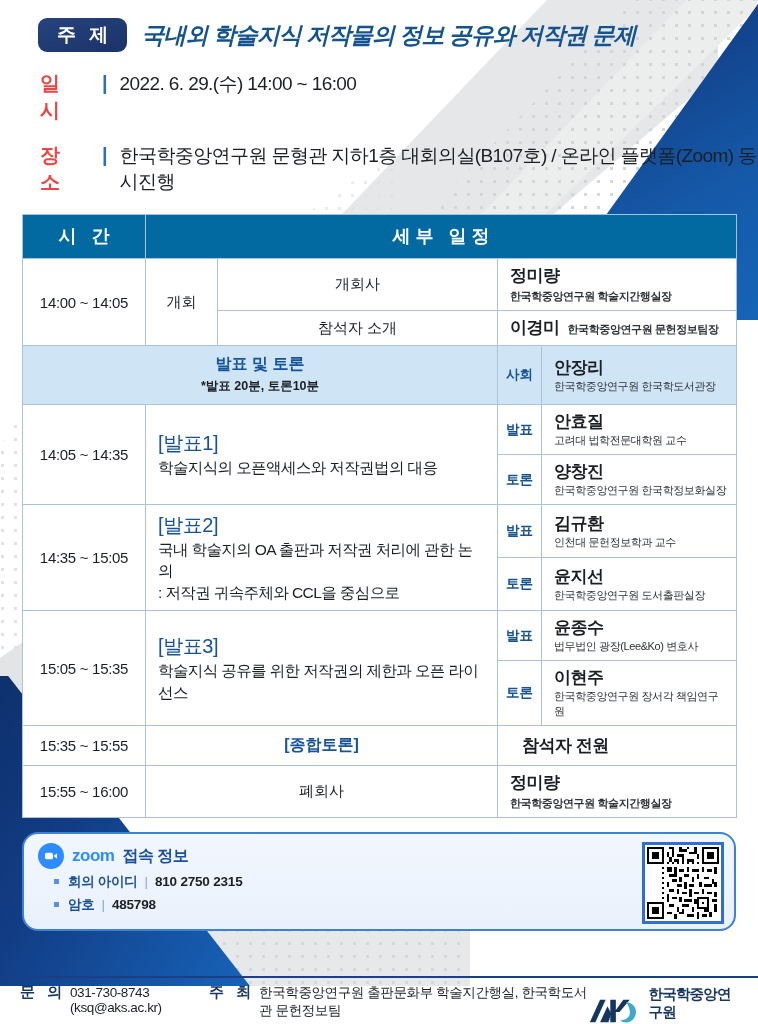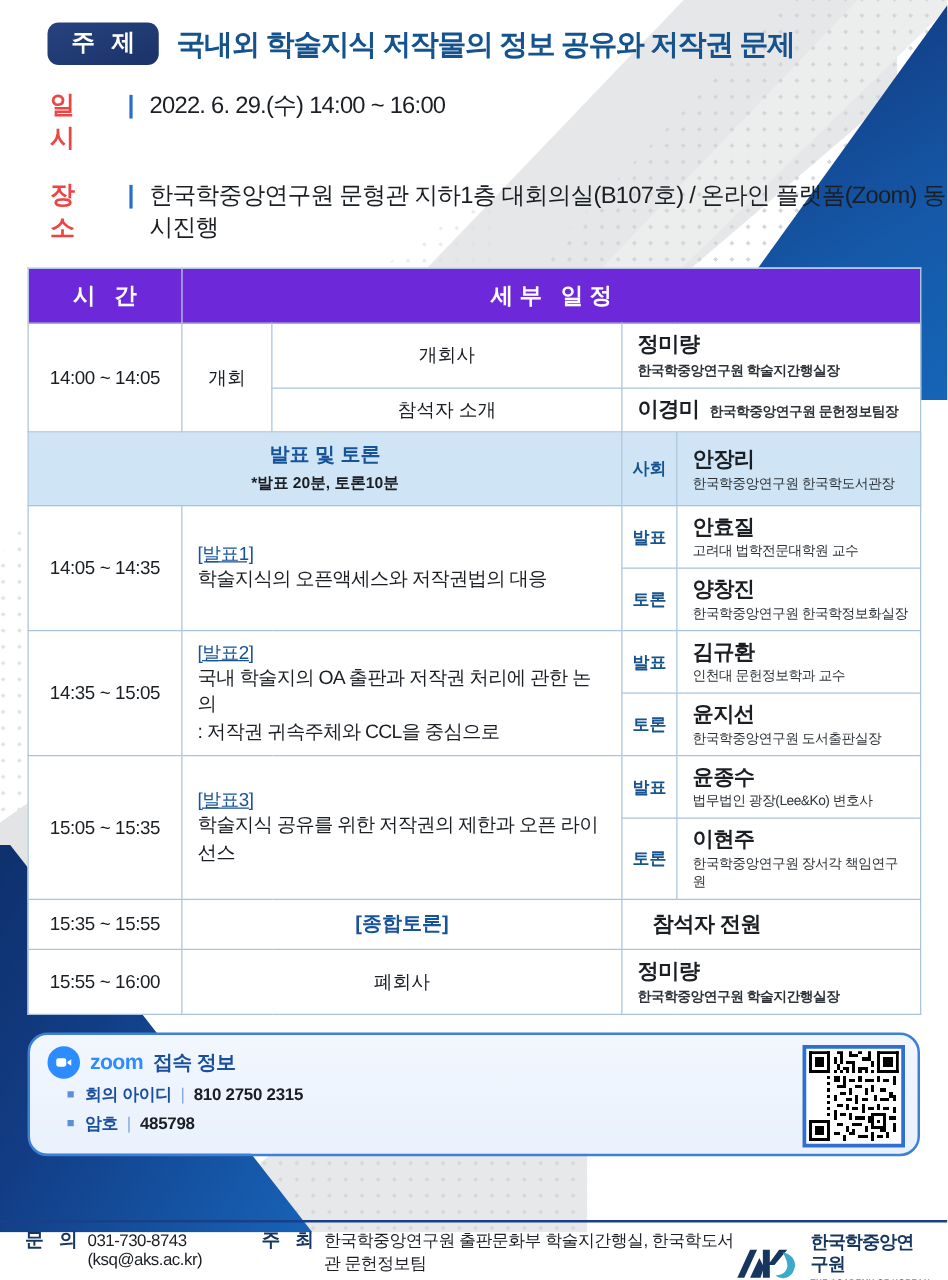--- a/index.html
+++ b/index.html
@@ -124,20 +124,21 @@
   .subject-badge {
     background: linear-gradient(160deg, #27427f 0%, #1a3368 100%);
     color: #ffffff; font-size: 19px; font-weight: bold;
     letter-spacing: 4px; text-indent: 4px;
     padding: 7px 15px 8px 15px; border-radius: 9px;
     line-height: 1;
   }
   .subject-text {
     font-size: 23px; font-weight: bold; color: #15538f;
     letter-spacing: -1px;
+    font-style: italic;
   }
 
   
   .info-line {
     position: relative; z-index: 5;
     display: flex; align-items: baseline;
     margin-left: 40px; margin-top: 18px;
   }
   .info-label {
     font-size: 20px; font-weight: bold; color: #ef4444;
@@ -159,21 +160,21 @@
     table-layout: fixed;
     background: #ffffff;
     font-size: 14px;
     color: #1b1f24;
   }
   table.schedule th, table.schedule td {
     border: 1px solid #a9c3dd;
     vertical-align: middle;
   }
   thead th {
-    background: #6d28d9;
+    background: #0369a1;
     color: #ffffff;
     font-size: 18px; font-weight: bold;
     letter-spacing: 5px; text-indent: 5px;
     padding: 9px 0 10px 0;
     border-color: #0f5099;
     margin-top: 10px;
   }
   td.time {
     text-align: center; font-size: 15px; color: #1b1f24;
     letter-spacing: -.3px;
@@ -185,21 +186,21 @@
     text-align: center; font-size: 13.5px; color: #17538f;
     font-weight: bold; width: 44px;
   }
   td.person { padding: 5px 8px 6px 12px; }
   .p-name { font-size: 17px; font-weight: bold; color: #1b1f24; letter-spacing: -.5px; }
   .p-affil { font-size: 11px; color: #2c3237; letter-spacing: -.4px; }
   td.person.inline .p-name { display: inline-block; vertical-align: baseline; margin-right: 8px; }
   td.person.inline .p-affil { display: inline-block; vertical-align: baseline; font-weight: bold; }
 
   tr.highlight td { background: #cfe4f5; }
-  .pt-title { color: #16539a; font-size: 15px; letter-spacing: -.4px; text-decoration: underline; }
+  .pt-title { color: #16539a; font-size: 20px; letter-spacing: -.4px; }
   .pt-body { font-size: 15.5px; letter-spacing: -.6px; line-height: 1.38; }
   .pt-center-main { font-size: 16px; font-weight: bold; color: #16539a; }
   .pt-center-sub { font-size: 12.5px; font-weight: bold; color: #1b1f24; margin-top: 3px; }
   .discussion-all { font-size: 17px; font-weight: bold; letter-spacing: -.5px; padding-left: 12px; }
 
   
   .zoom-box {
     position: relative; z-index: 6;
     margin: 14px 22px 0 22px;
     width: 714px;

